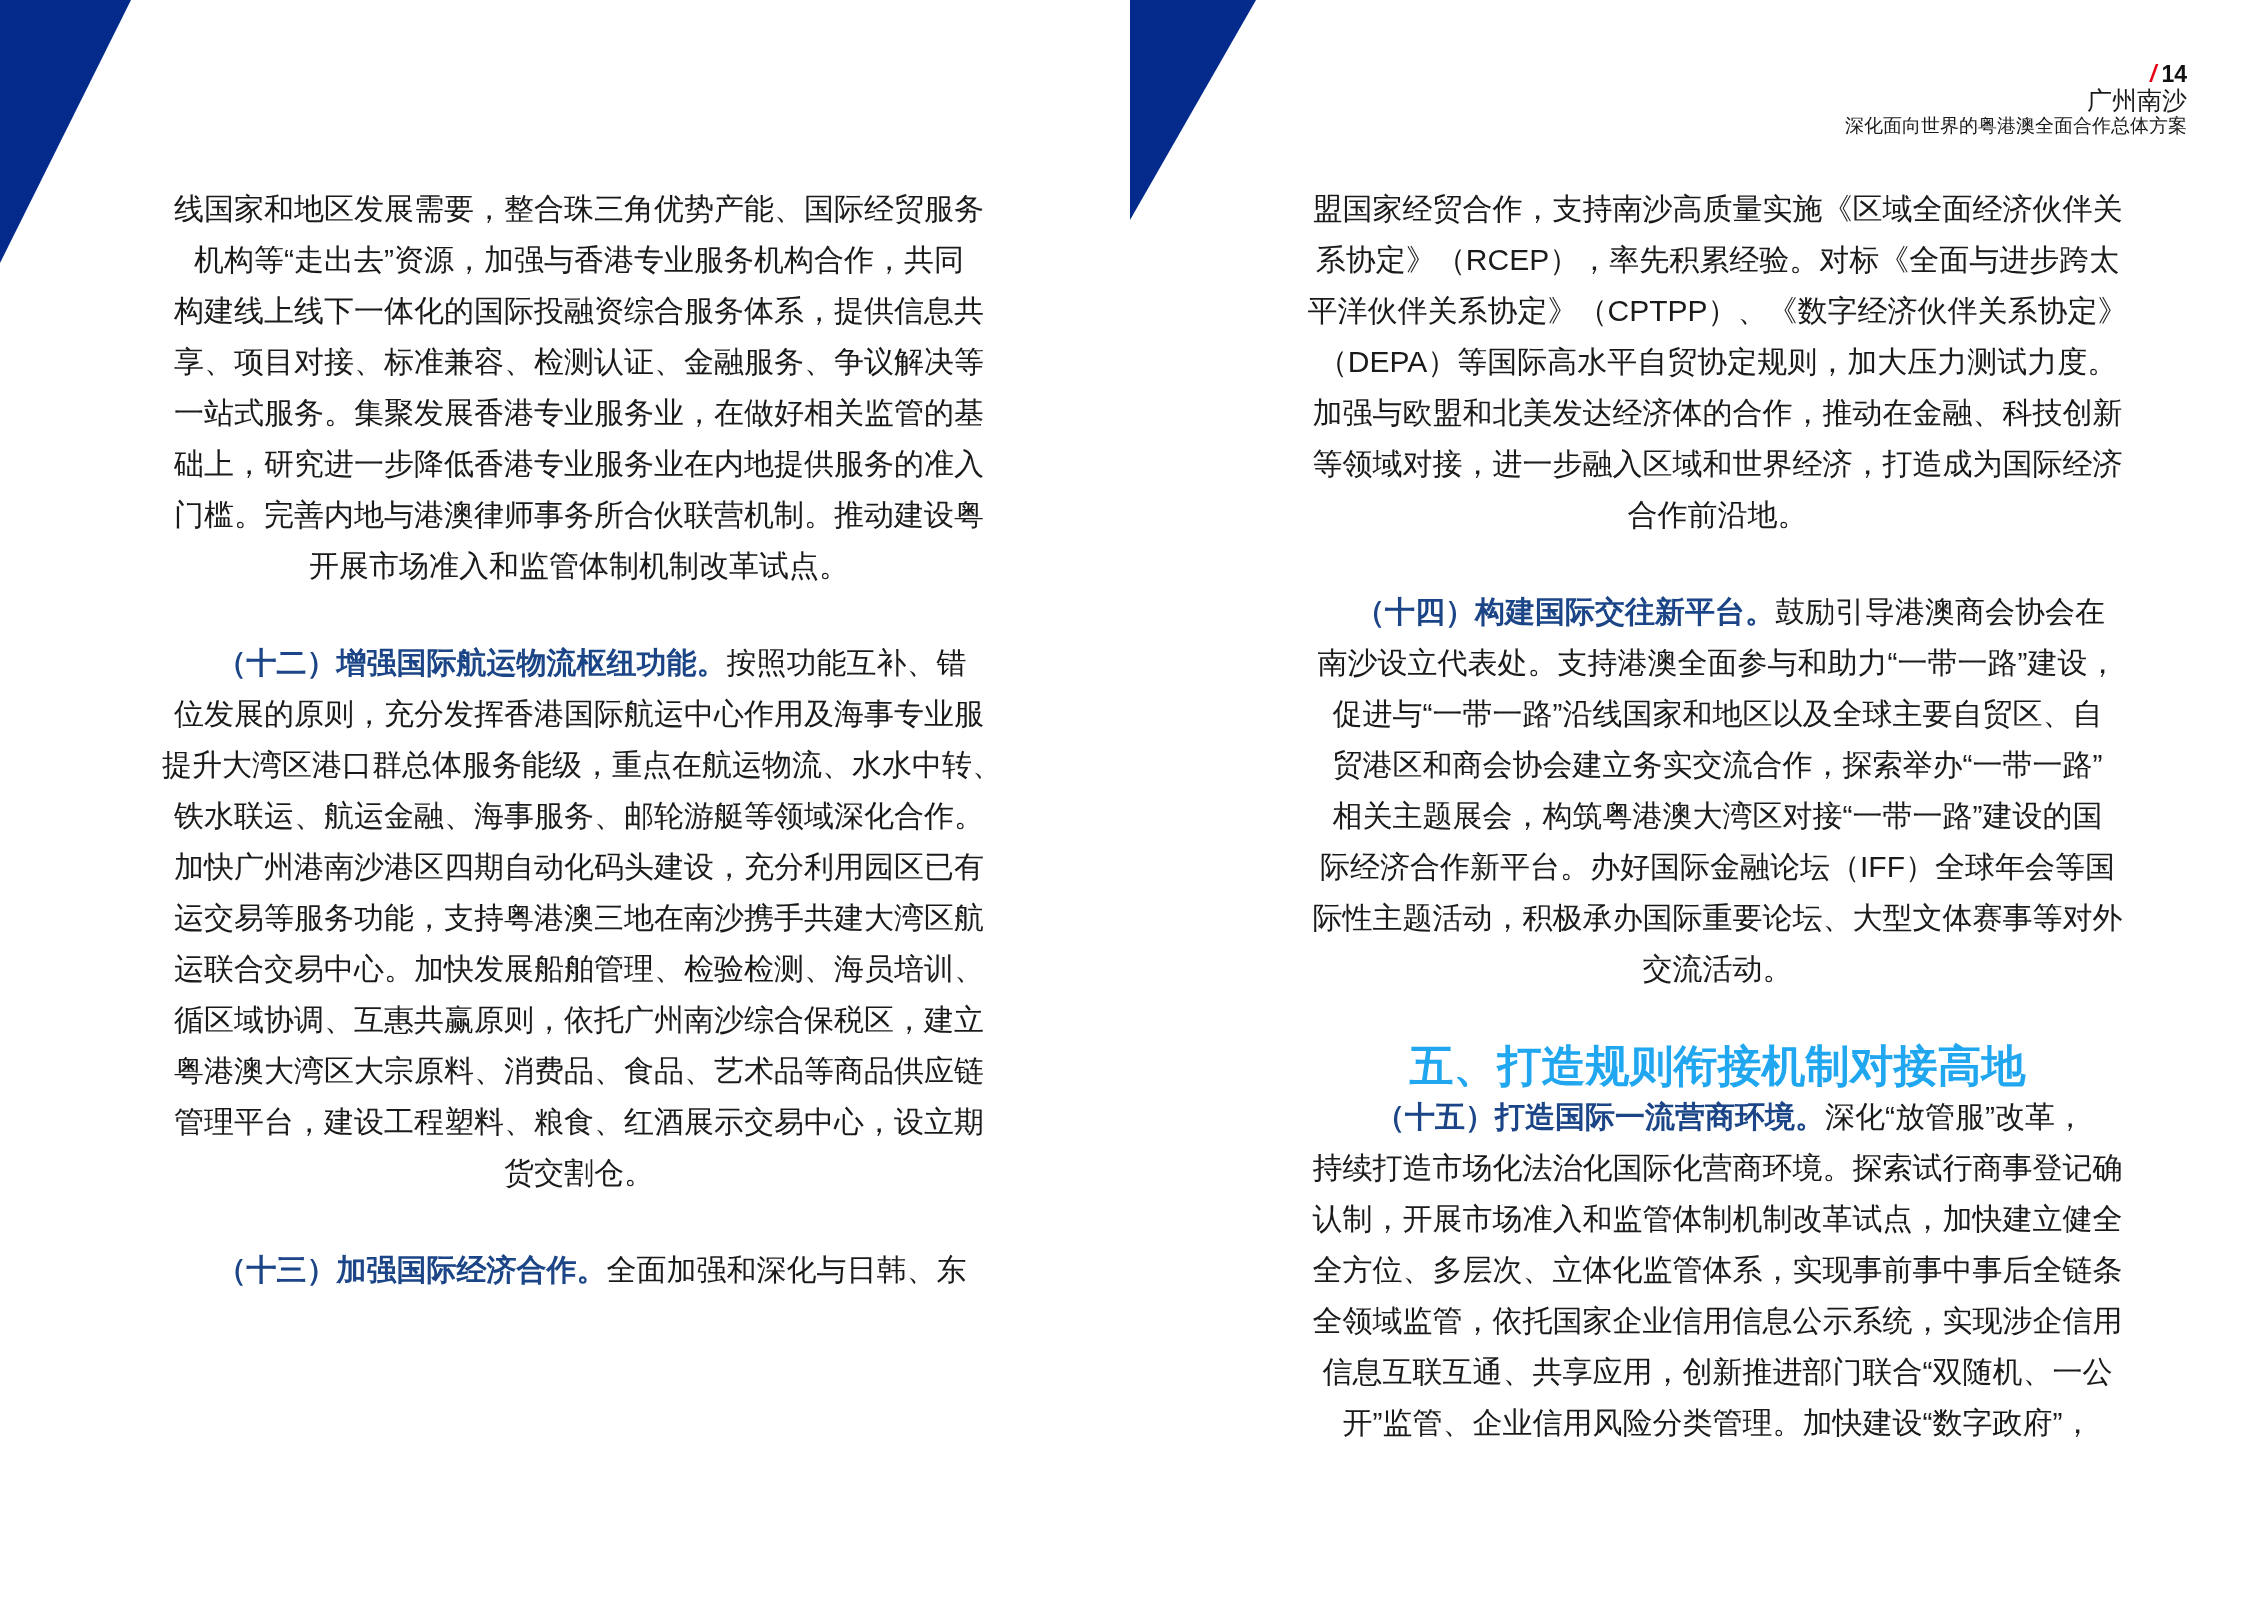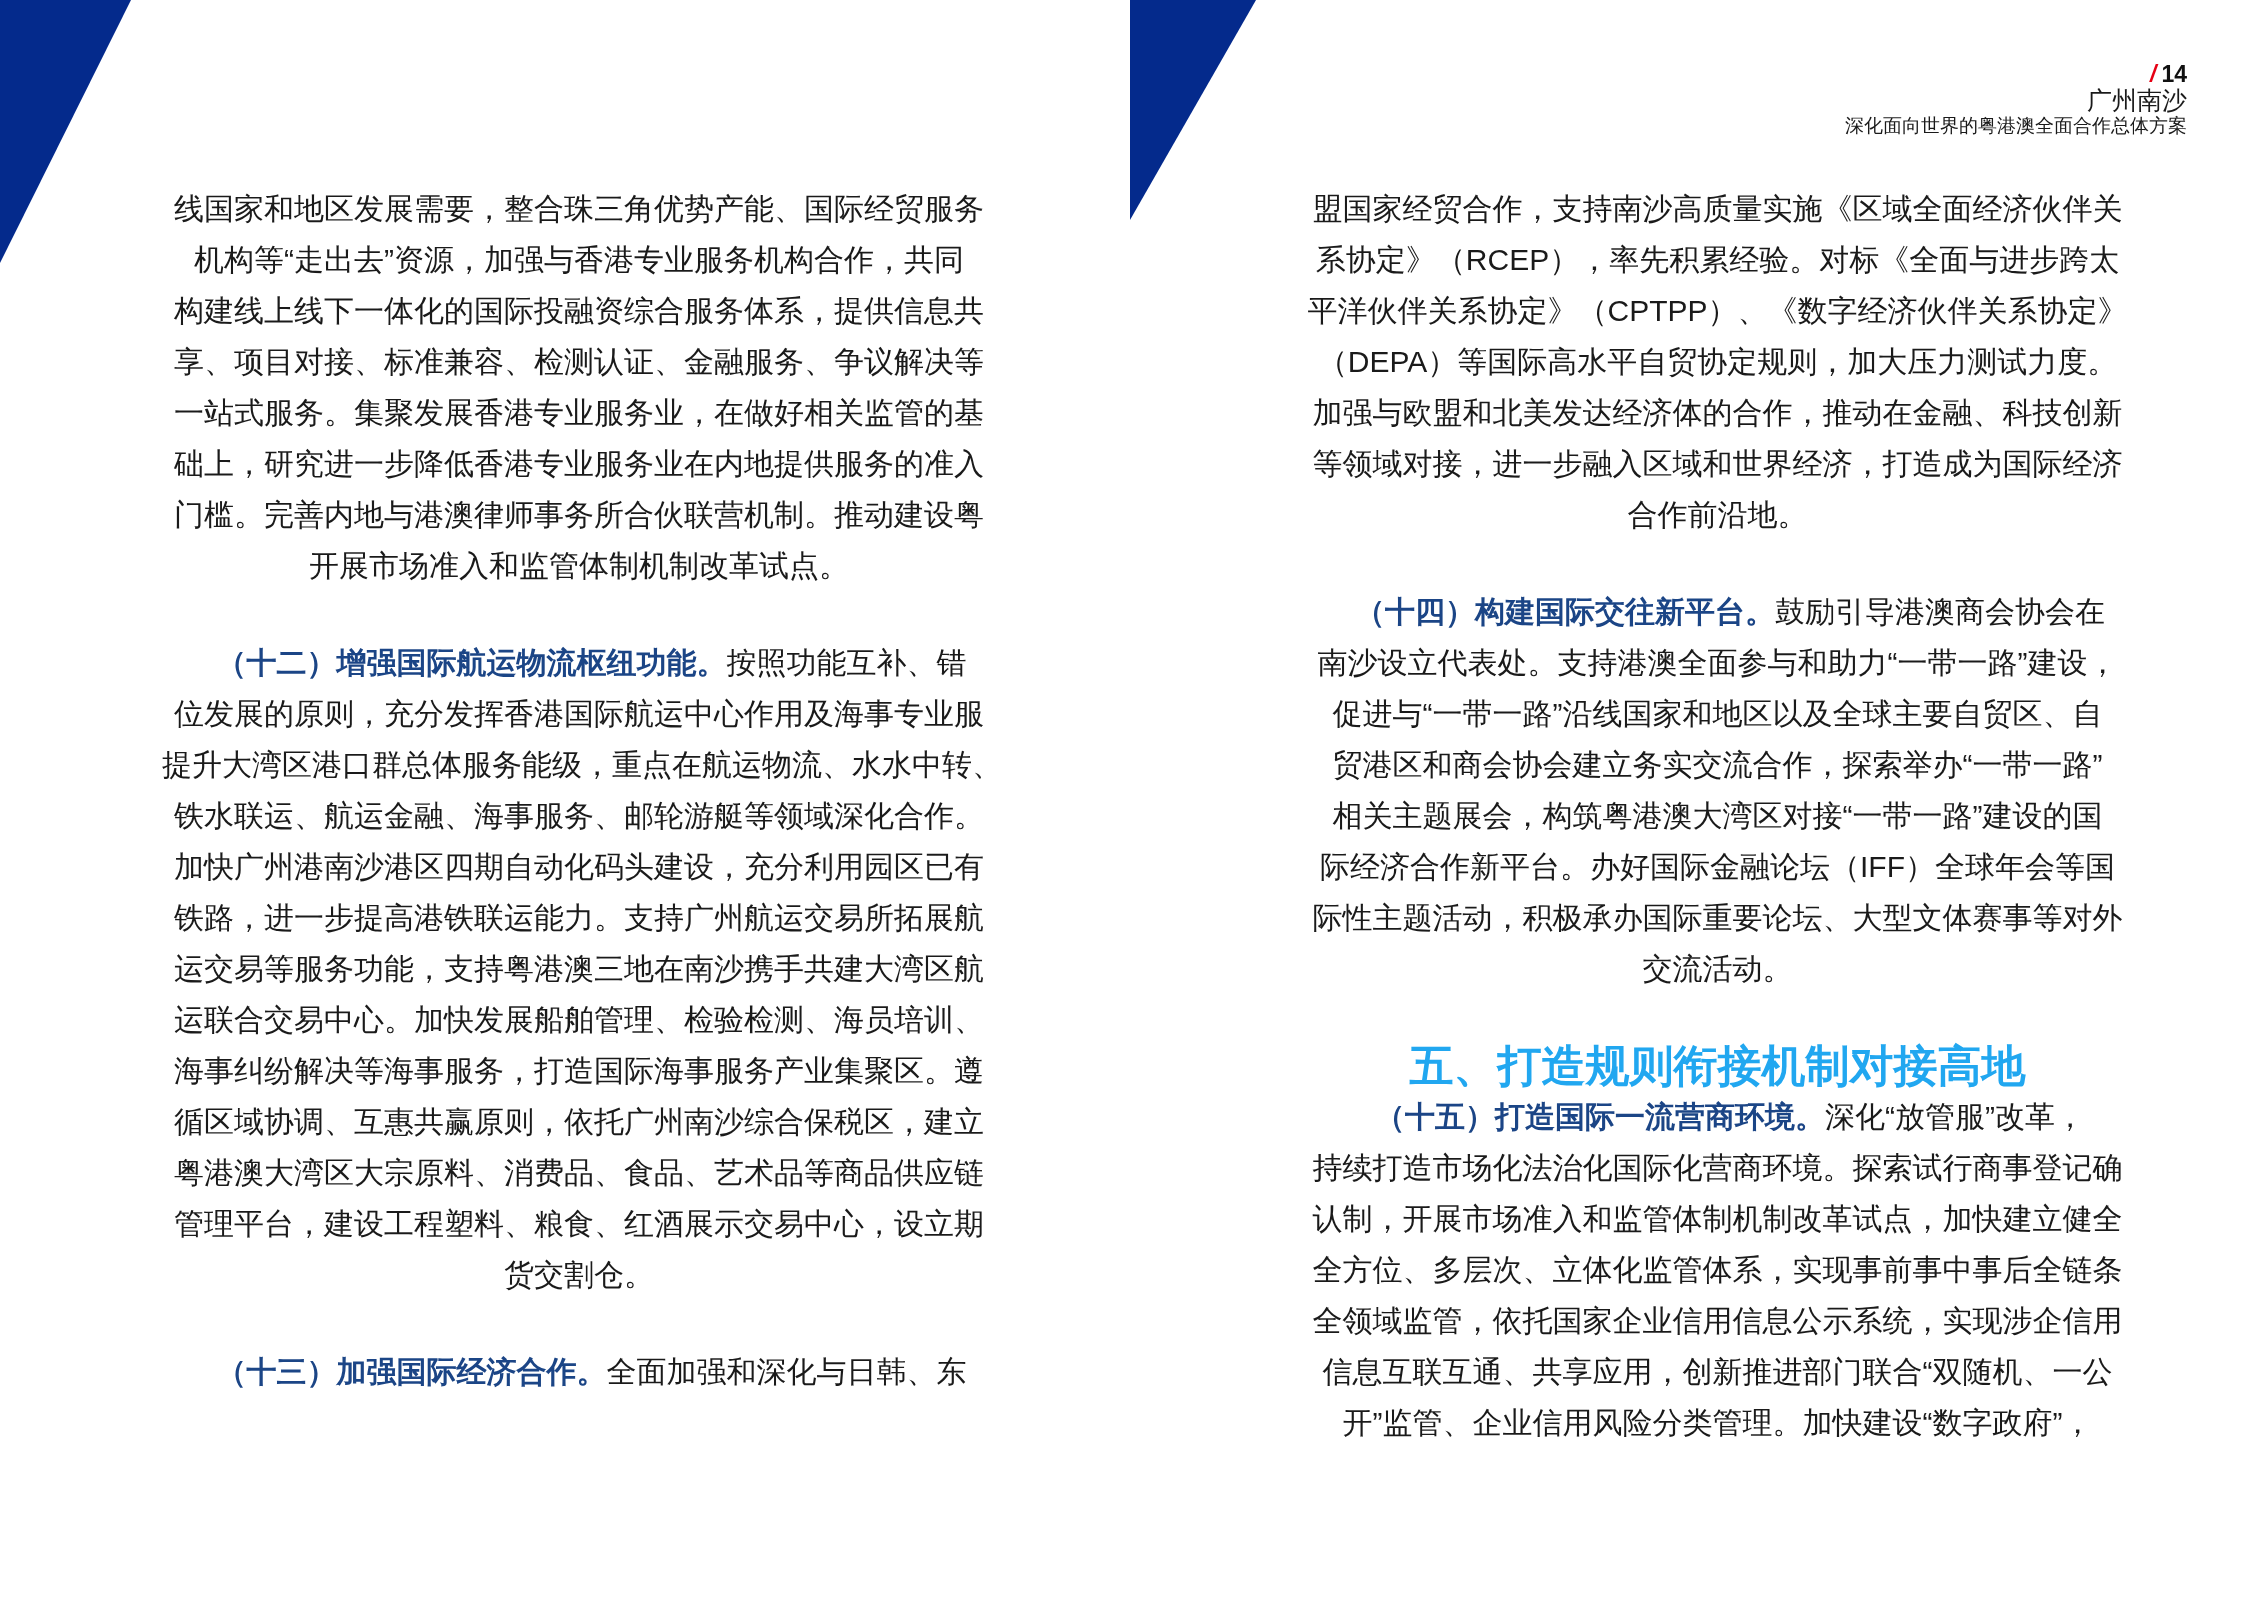--- a/index.html
+++ b/index.html
@@ -69,24 +69,22 @@
         <div class="line">础上，研究进一步降低香港专业服务业在内地提供服务的准入</div>
         <div class="line">门槛。完善内地与港澳律师事务所合伙联营机制。推动建设粤</div>
         <div class="line">开展市场准入和监管体制机制改革试点。</div>
       </div>
       <div class="block para">
         <div class="line indent"><span class="lead">（十二）增强国际航运物流枢纽功能。</span>按照功能互补、错</div>
         <div class="line">位发展的原则，充分发挥香港国际航运中心作用及海事专业服</div>
         <div class="line">提升大湾区港口群总体服务能级，重点在航运物流、水水中转、</div>
         <div class="line">铁水联运、航运金融、海事服务、邮轮游艇等领域深化合作。</div>
         <div class="line">加快广州港南沙港区四期自动化码头建设，充分利用园区已有</div>
-        <div class="line">铁路，进一步提高港铁联运能力。支持广州航运交易所拓展航</div>
         <div class="line">运交易等服务功能，支持粤港澳三地在南沙携手共建大湾区航</div>
         <div class="line">运联合交易中心。加快发展船舶管理、检验检测、海员培训、</div>
-        <div class="line">海事纠纷解决等海事服务，打造国际海事服务产业集聚区。遵</div>
         <div class="line">循区域协调、互惠共赢原则，依托广州南沙综合保税区，建立</div>
         <div class="line">粤港澳大湾区大宗原料、消费品、食品、艺术品等商品供应链</div>
         <div class="line">管理平台，建设工程塑料、粮食、红酒展示交易中心，设立期</div>
         <div class="line">货交割仓。</div>
       </div>
       <div class="block para">
         <div class="line indent"><span class="lead">（十三）加强国际经济合作。</span>全面加强和深化与日韩、东</div>
       </div>
     </div>
   <div class="col col-right" id="col-right">

